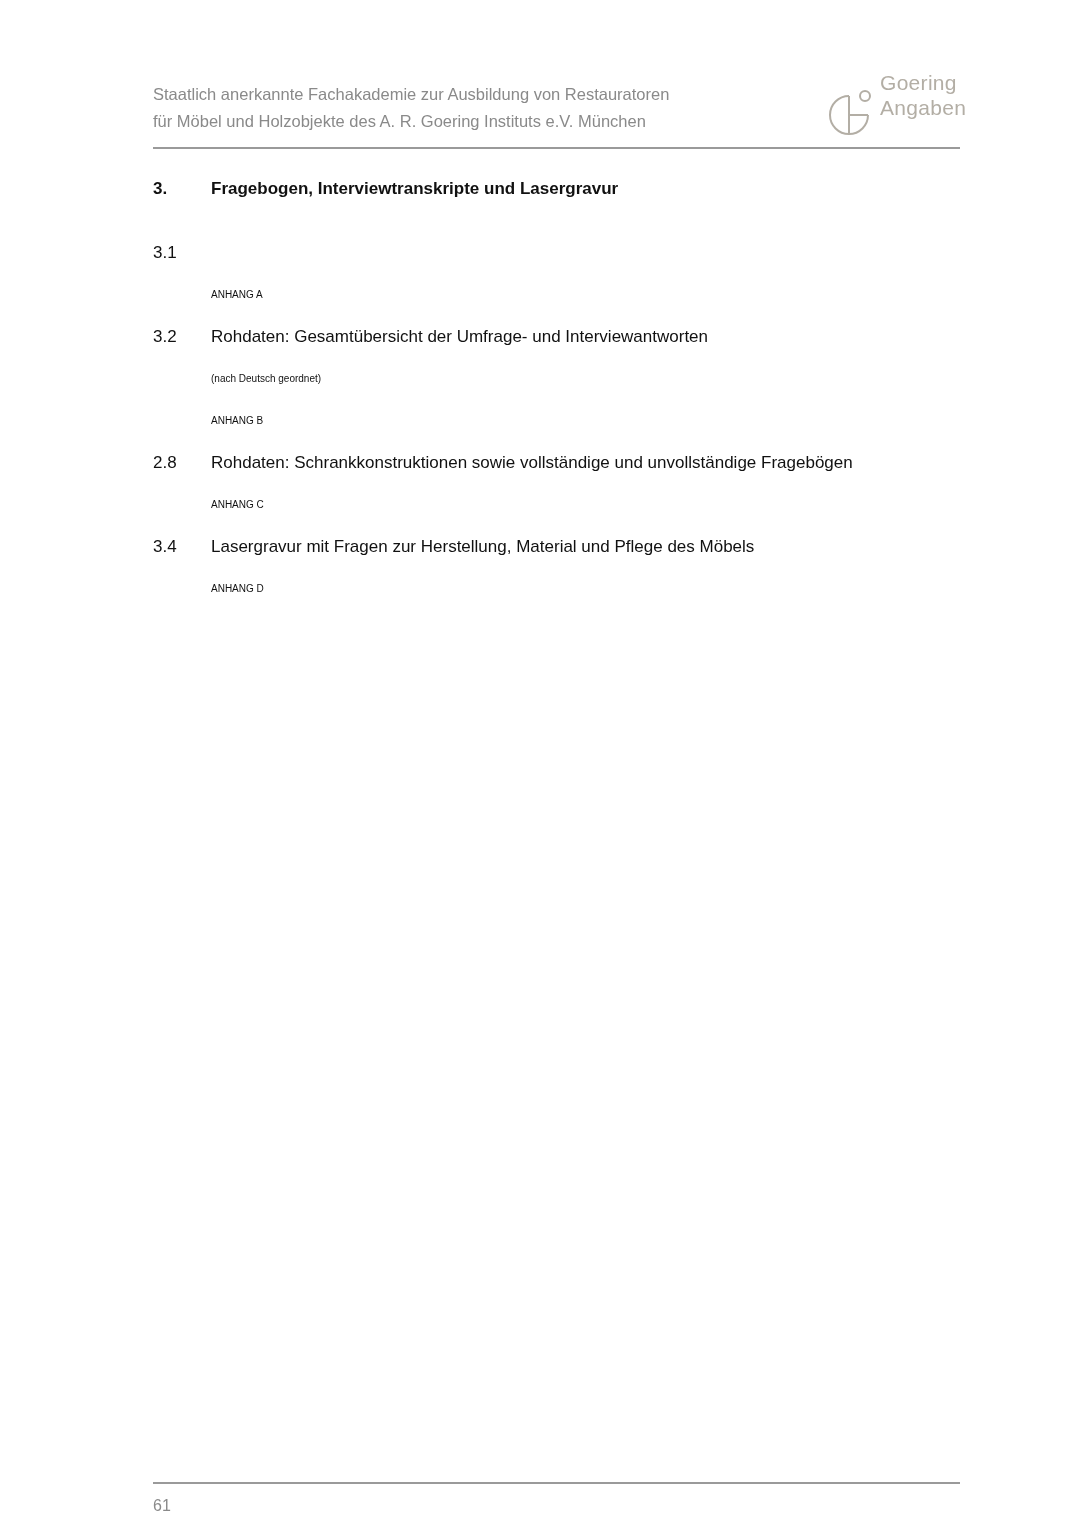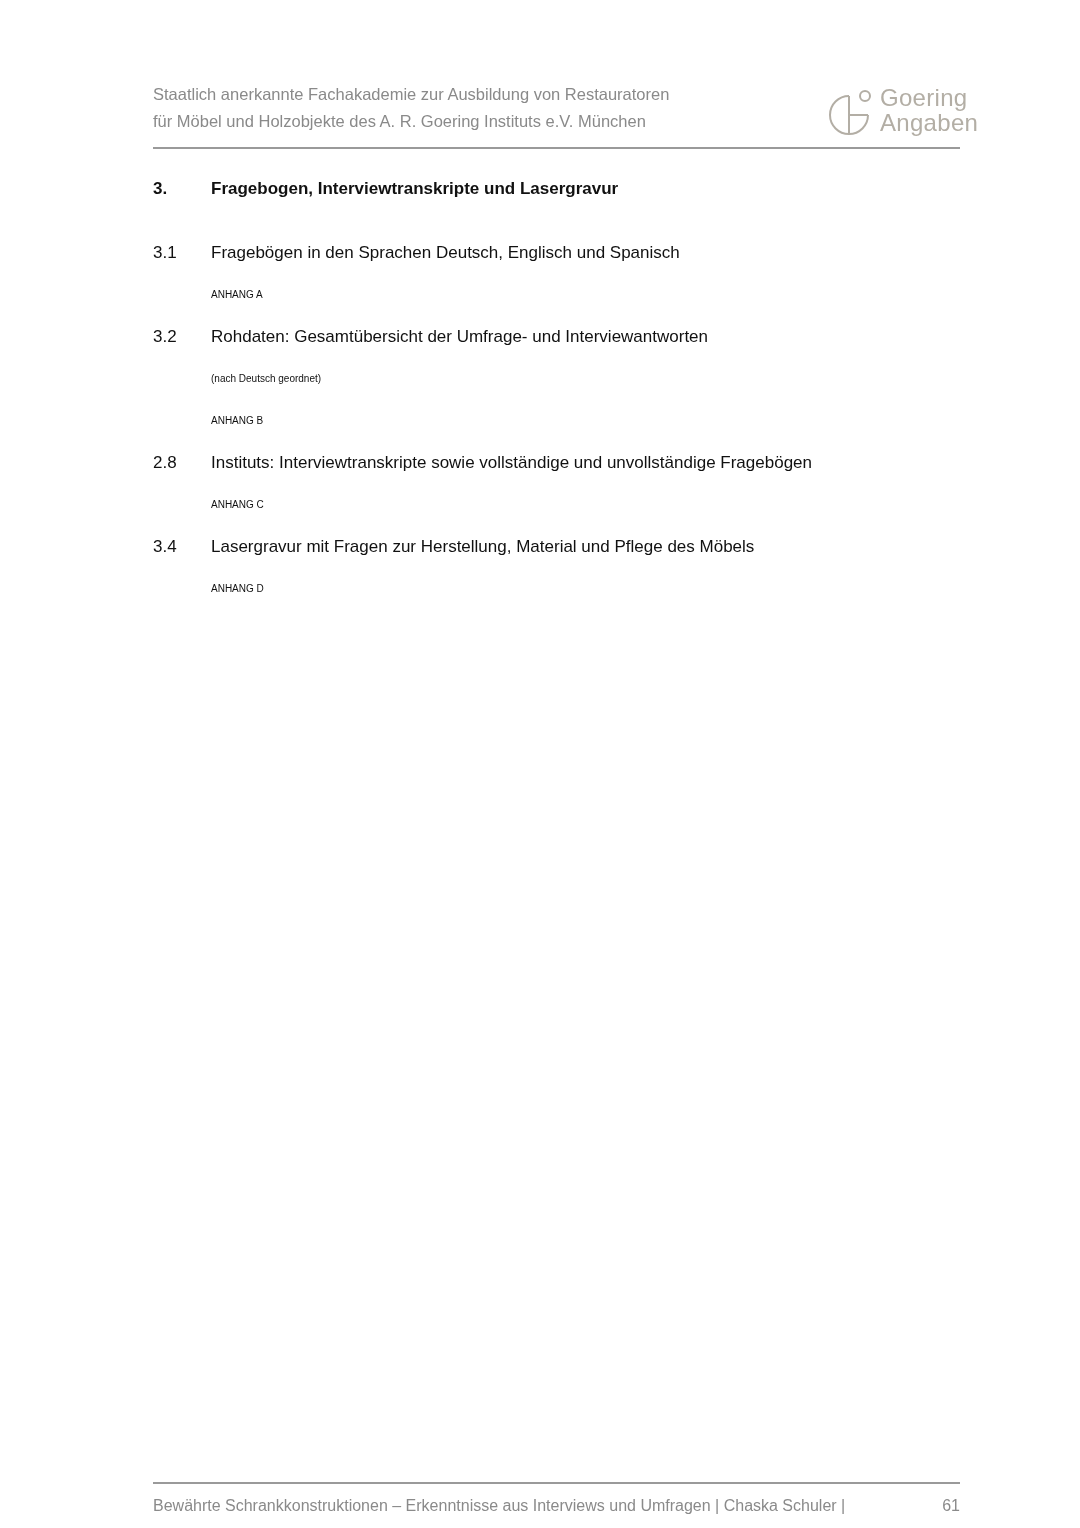--- a/index.html
+++ b/index.html
@@ -26,22 +26,22 @@
   .logo-icon {
     position: absolute;
     left: 828px;
     top: 58px;
     width: 44px;
     height: 50px;
   }
   .logo-text {
     position: absolute;
     left: 880px;
-    top: 57px;
-    font-size: 24px;
+    top: 42px;
+    font-size: 21px;
     line-height: 25px;
     color: #b3aea5;
     letter-spacing: 0.3px;
     white-space: nowrap;
   }
   .header-rule {
     position: absolute;
     left: 153px;
     top: 119px;
     width: 807px;
@@ -129,44 +129,42 @@
 
   <div class="content">
 
     <div class="row heading-row">
       <span class="num">3.</span>
       <span class="txt">Fragebogen, Interviewtranskripte und Lasergravur</span>
     </div>
 
     <div class="row">
       <span class="num">3.1</span>
-      <span class="txt">Fragebögen in den Sprachen Deutsch, Englisch und Spanisch</span>
     </div>
     <div class="sub-row">ANHANG A</div>
 
     <div class="row">
       <span class="num">3.2</span>
       <span class="txt">Rohdaten: Gesamtübersicht der Umfrage- und Interviewantworten</span>
     </div>
     <div class="sub-row">(nach Deutsch geordnet)</div>
     <div class="sub-row">ANHANG B</div>
 
     <div class="row">
       <span class="num">2.8</span>
-      <span class="txt">Instituts: Interviewtranskripte sowie vollständige und unvollständige Fragebögen</span>
+      <span class="txt">Rohdaten: Schrankkonstruktionen sowie vollständige und unvollständige Fragebögen</span>
     </div>
     <div class="sub-row">ANHANG C</div>
 
     <div class="row">
       <span class="num">3.4</span>
       <span class="txt">Lasergravur mit Fragen zur Herstellung, Material und Pflege des Möbels</span>
     </div>
     <div class="sub-row">ANHANG D</div>
 
   </div>
 
   <div class="footer-rule"></div>
   <div class="footer">
-    <span>Bewährte Schrankkonstruktionen – Erkenntnisse aus Interviews und Umfragen | Chaska Schuler |</span>
     <span class="page-number">61</span>
   </div>
 
 </div>
 
 </body></html>

